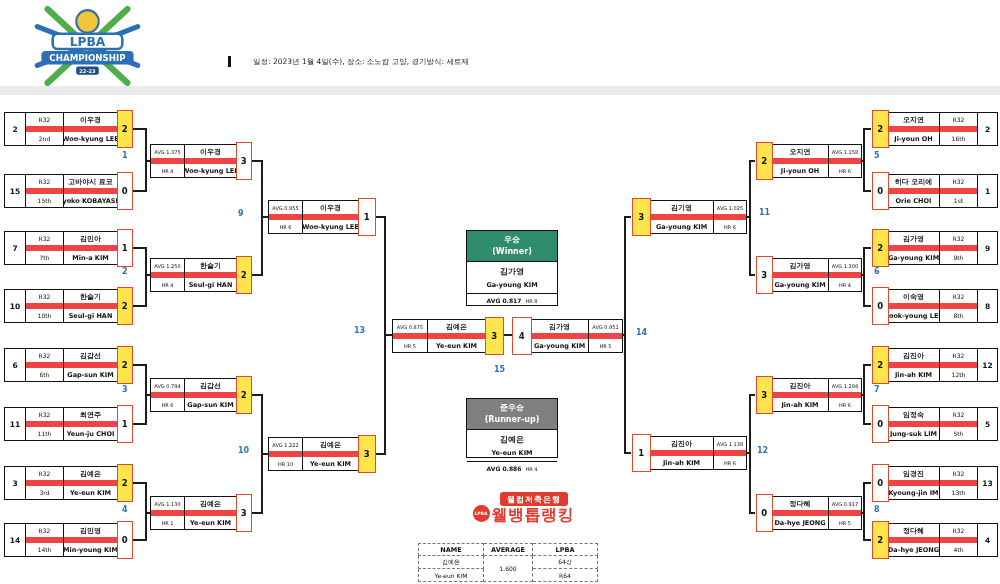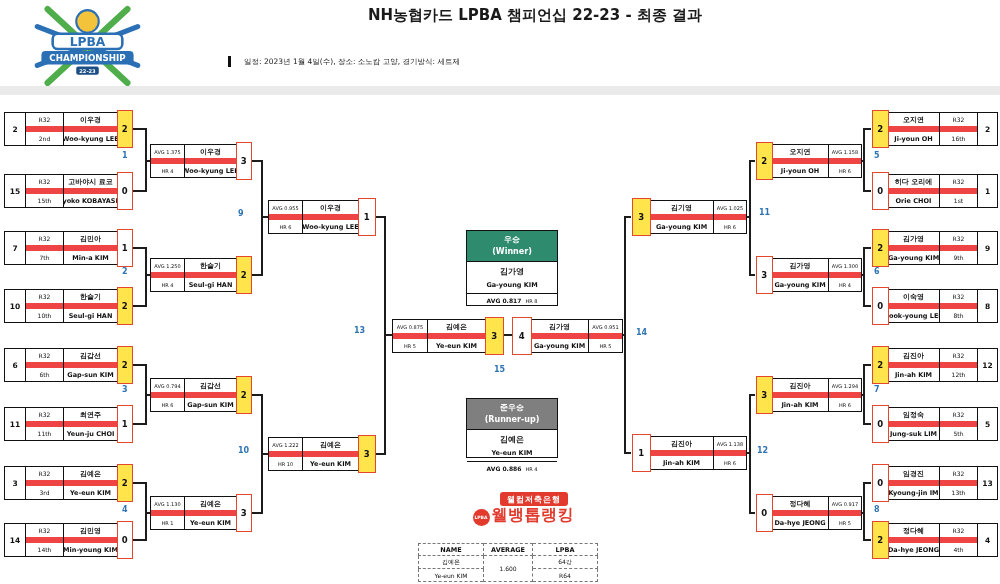--- a/index.html
+++ b/index.html
@@ -3,21 +3,21 @@
 <meta charset="utf-8">
 <style>
   html,body{margin:0;padding:0;background:#fff;}
   #page{position:relative;width:1000px;height:584px;background:#fff;overflow:hidden;
         font-family:"DejaVu Sans","Liberation Sans",sans-serif;color:#111;}
   
   #title{position:absolute;left:150px;top:6px;width:770px;text-align:center;
          font-size:15px;font-weight:bold;color:#1a1a1a;}
   #banner{position:absolute;left:150px;top:32px;width:848px;height:17px;background:#2e8b6e;
           color:#fff;font-weight:bold;font-size:9.5px;display:flex;align-items:center;justify-content:center;}
-  .info{position:absolute;top:56px;font-size:7.5px;color:#222;border-left:3px solid #111;padding-left:13px;line-height:11px;}
+  .info{position:absolute;top:56px;font-size:7.5px;color:#222;border-left:3px solid #111;padding-left:22px;line-height:11px;}
   #info-kr{left:228px;}
   #info-en{left:590px;}
   #band{position:absolute;left:0;top:86px;width:1000px;height:9px;background:#eaeaea;}
   
   #logo{position:absolute;left:30px;top:4px;width:115px;height:84px;}
   
   .pbox{position:absolute;background:#fff;border:1.5px solid #111;display:flex;box-sizing:border-box;}
   .pcol{position:relative;height:100%;display:flex;flex-direction:column;border-left:1.2px solid #111;box-sizing:border-box;}
   .pcol.first{border-left:none;}
   .half{flex:1;display:flex;align-items:center;justify-content:center;overflow:hidden;white-space:nowrap;}
@@ -41,21 +41,21 @@
   #runnerup-box .phead{background:#7f7f7f;}
   .podium .pnames{height:31px;display:flex;flex-direction:column;align-items:center;justify-content:space-evenly;border-bottom:1.2px solid #111;}
   .podium .pnames .kr{font-size:8px;}
   .podium .pstats{height:13px;display:flex;align-items:center;justify-content:center;gap:4px;}
   .podium .pstats .avg{font-size:6px;font-weight:bold;}
   .podium .pstats .hr{font-size:5px;}
   
   #sponsor{position:absolute;left:448px;top:490px;width:126px;height:58px;}
   #sponsor .pill{position:absolute;right:6px;top:2px;background:#e23b2e;color:#fff;font-weight:bold;
                  font-size:8px;padding:1.5px 7px;border-radius:3px;letter-spacing:1px;}
-  #sponsor .brandrow{position:absolute;right:0px;top:15px;display:flex;align-items:flex-end;}
+  #sponsor .brandrow{position:absolute;right:0px;top:15px;display:flex;align-items:flex-start;}
   #sponsor .badge{width:17px;height:17px;border-radius:50%;background:#e23b2e;color:#fff;font-weight:bold;
                   font-size:4.5px;display:flex;align-items:center;justify-content:center;margin-right:2px;}
   #sponsor .brand{color:#e23b2e;font-weight:900;font-size:16px;letter-spacing:0.5px;}
   
   #ftable{position:absolute;left:418px;top:543px;border-collapse:collapse;}
   #ftable td{border:1.2px dashed #777;text-align:center;padding:0;background:#fff;}
   #ftable .fh{font-weight:bold;font-size:6.5px;height:11px;}
   #ftable .fv{font-size:6px;height:12px;}
   #ftable .cn{width:64px;} #ftable .ca{width:48px;} #ftable .cr{width:64px;}
 </style>
@@ -71,21 +71,20 @@
     <line x1="104" y1="22" x2="6" y2="60" stroke="#2b6fb5" stroke-width="5" stroke-linecap="round"></line>
     <circle cx="55" cy="17" r="11" fill="#f3c33c" stroke="#2b6fb5" stroke-width="2"></circle>
     <rect x="21" y="29" rx="5" width="68" height="15" fill="#ffffff" stroke="#2b6fb5" stroke-width="2.5"></rect>
     <text x="55" y="41" text-anchor="middle" font-size="12" font-weight="bold" fill="#2b6fb5">LPBA</text>
     <rect x="10" y="46" rx="4" width="90" height="13" fill="#2b6fb5"></rect>
     <text x="55" y="56" text-anchor="middle" font-size="8.5" font-weight="bold" fill="#ffffff">CHAMPIONSHIP</text>
     <rect x="44" y="61" rx="2" width="22" height="8" fill="#1d4f86"></rect>
     <text x="55" y="67.5" text-anchor="middle" font-size="5" font-weight="bold" fill="#ffffff">22-23</text>
   </svg>
 
-  <div id="title">NH농협카드 LPBA 챔피언십 22-23 - 최종 결과</div>
   <div id="info-kr" class="info">일정: 2023년 1월 4일(수), 장소: 소노캄 고양, 경기방식: 세트제</div>
   <div id="band"></div>
 
   <div id="bracket">
       <div class="pbox" style="left: 4px; top: 112px; height: 34px;">
         <div class="pcol first" style="width: 20px;">
           <div class="seedcell">2</div>
         </div>
         <div class="pcol" style="width: 38px;">
           <div class="half top sm">R32</div>

